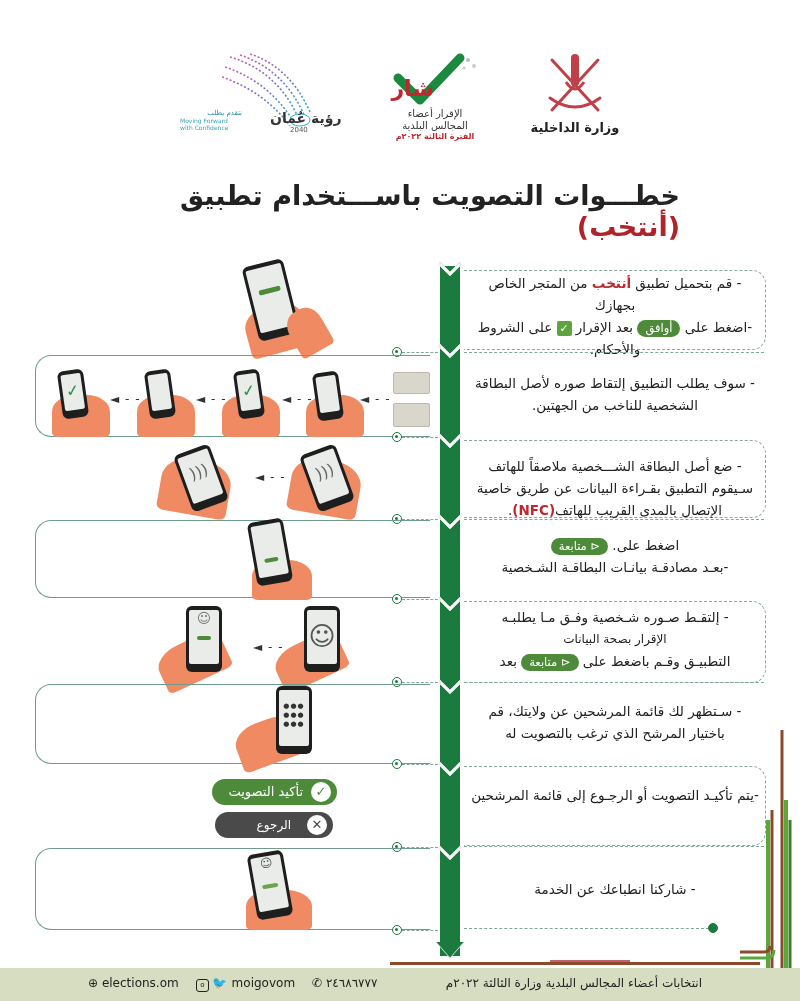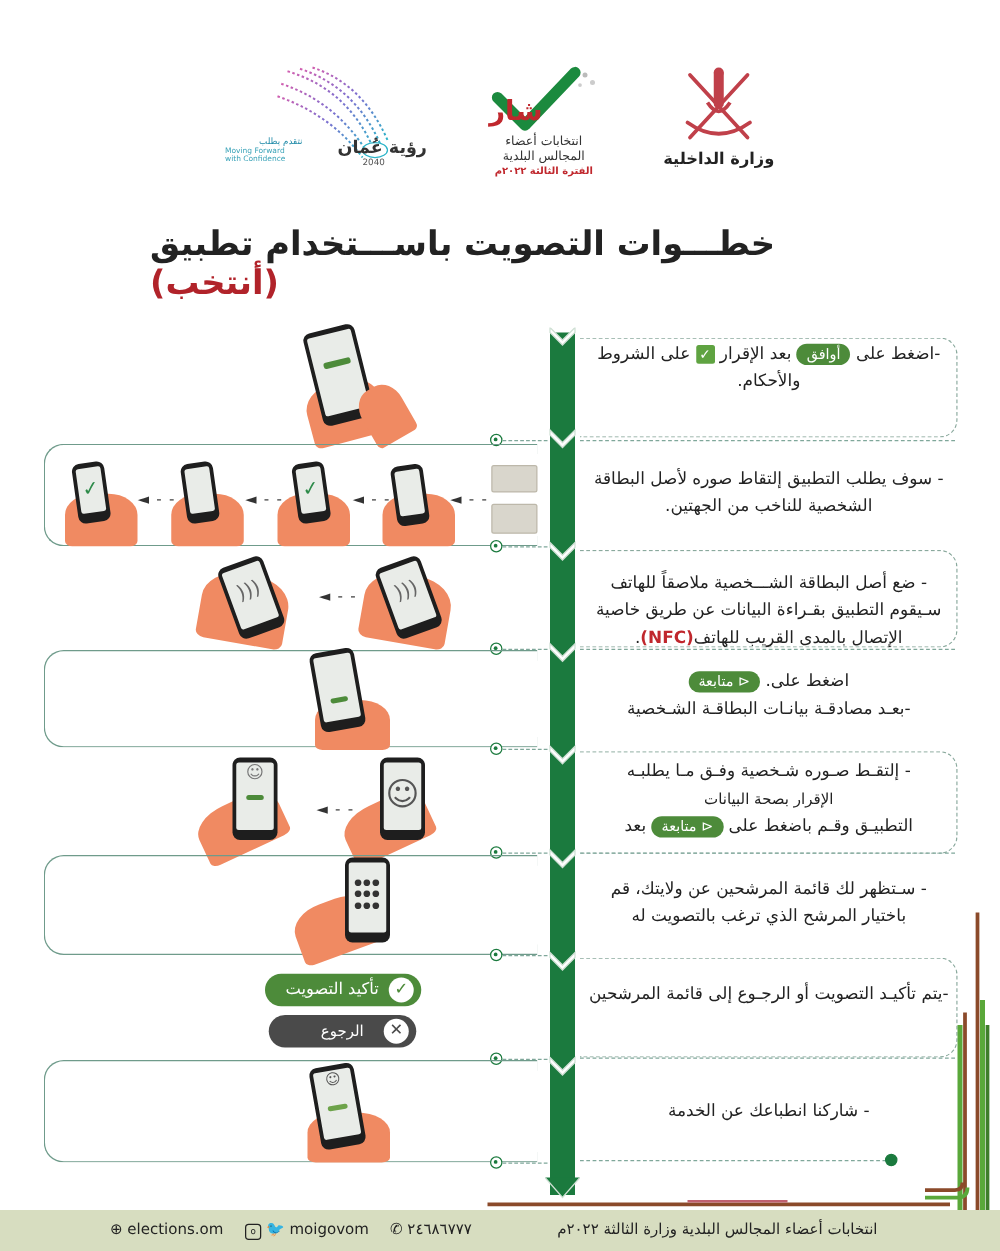--- a/index.html
+++ b/index.html
@@ -18,21 +18,21 @@
   .elec-l1, .elec-l2 { font-size: 10px; color: #333; direction: rtl; line-height: 12px; }
   .elec-l3 { font-size: 8px; color: #c0272d; direction: rtl; font-weight: bold; }
   .vision-logo { left: 170px; top: 52px; width: 200px; height: 90px; }
   .vision-swirl { position: absolute; left: 50px; top: 0; width: 100px; height: 85px; }
   .vision-text { position: absolute; left: 100px; top: 58px; font-size: 14px; color: #333; direction: rtl; font-weight: bold; }
   .vision-year { position: absolute; left: 120px; top: 74px; font-size: 7px; color: #555; }
   .vision-side { position: absolute; left: 10px; top: 58px; font-size: 6px; color: #3aa3b8; line-height: 7px; text-align: left; width: 62px; }
   .vision-side .ar { color: #1f8aa8; font-size: 7px; direction: rtl; text-align: right; }
 
   
-  .title { position: absolute; left: 120px; top: 180px; width: 560px; text-align: left; direction: rtl; font-size: 27px; color: #222; font-weight: bold; }
+  .title { position: absolute; left: 120px; top: 180px; width: 560px; text-align: right; direction: rtl; font-size: 27px; color: #222; font-weight: bold; }
   .title .accent { color: #b1232a; }
 
   
   .spine { position: absolute; left: 440px; width: 20px; background: #1b7a3e; }
 
   .row-dash { position: absolute; height: 0; border-top: 1.5px dashed #7fa79a; }
   .text-box { position: absolute; left: 464px; width: 302px; border: 1.5px dashed #8aa99d; border-left: none; border-radius: 0 14px 14px 0; }
 
   .step-text { position: absolute; left: 470px; width: 290px; direction: rtl; text-align: center; font-size: 13.5px; line-height: 22px; color: #222; }
   .step-text .red { color: #c0272d; font-weight: bold; }
@@ -84,21 +84,21 @@
 <div class="logo-block elec-logo">
   <div class="elec-mark">
     <svg width="90" height="56" viewBox="0 0 90 56">
       <path d="M8 26 L30 48 L70 6" stroke="#1b8a3e" stroke-width="9" fill="none" stroke-linecap="round" stroke-linejoin="round"></path>
       <text x="44" y="44" font-size="22" font-weight="bold" fill="#c0272d" font-family="DejaVu Sans, sans-serif" direction="rtl">شارك</text>
       <circle cx="78" cy="8" r="2" fill="#bbb"></circle>
         <circle cx="84" cy="14" r="2" fill="#ccc"></circle>
         <circle cx="74" cy="16" r="1.5" fill="#ccc"></circle>
     </svg>
   </div>
-  <div class="elec-l1">انتخابات أعضاء</div>
+  <div class="elec-l1">الإقرار أعضاء</div>
   <div class="elec-l2">المجالس البلدية</div>
   <div class="elec-l3">الفترة الثالثة ٢٠٢٢م</div>
 </div>
 
 <div class="logo-block vision-logo">
   <svg class="vision-swirl" viewBox="0 0 100 85">
     <defs>
       <linearGradient id="vg" x1="0" y1="0" x2="1" y2="1">
         <stop offset="0" stop-color="#d05fb0"></stop>
         <stop offset="0.5" stop-color="#7b6fd0"></stop>
@@ -139,20 +139,23 @@
     <path d="M4 418 L14 428 L24 418 L24 422 L14 432 L4 422 Z"></path>
     <path d="M4 500 L14 510 L24 500 L24 504 L14 514 L4 504 Z"></path>
     <path d="M4 584 L14 594 L24 584 L24 588 L14 598 L4 588 Z"></path>
   </g>
   <path d="M0 680 L14 696 L28 680" fill="#1b7a3e" stroke="#cfe0d4"></path>
 </svg>
 
 <div class="text-box" style="top:270px; height:80px;"></div>
 <div class="step-text" style="top:272px;">
   <div>
+    <span>- قم بتحميل تطبيق </span><span class="red">أنتخب</span><span> من المتجر الخاص بجهازك</span>
+  </div>
+  <div>
     <span>-اضغط على </span>
     <span class="pill">أوافق</span>
     <span> بعد الإقرار </span>
     <span class="checkbox">✓</span>
     <span> على الشروط والأحكام.</span>
   </div>
 </div>
 
 <div class="hand" style="left:246px; top:305px; width:60px; height:48px; transform:rotate(-15deg);"></div>
 <div class="phone" style="left:250px; top:262px; width:42px; height:76px; transform:rotate(-14deg);">

